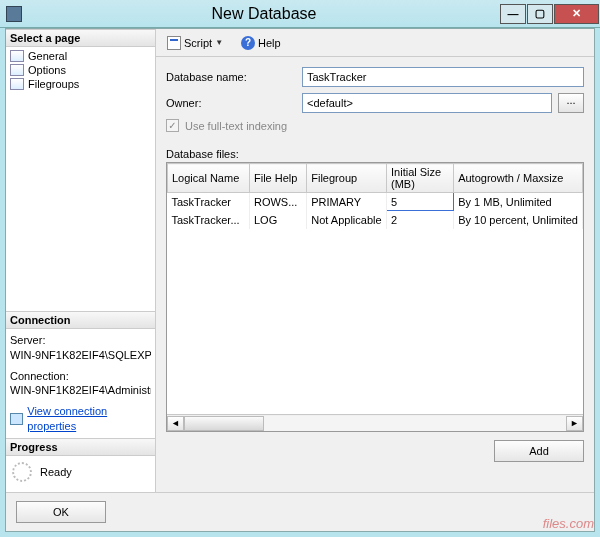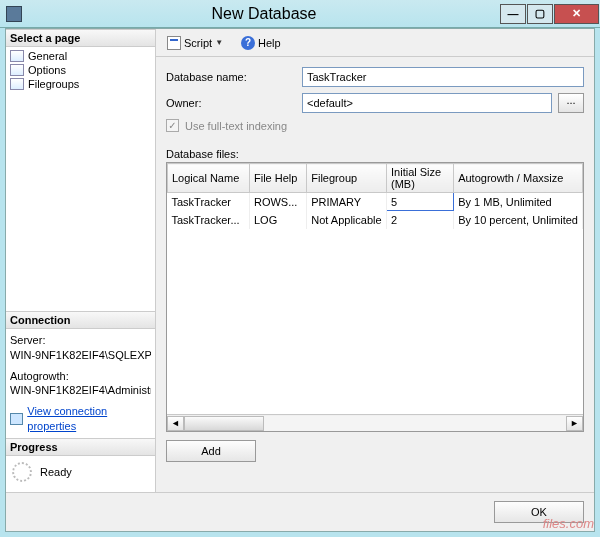--- a/index.html
+++ b/index.html
@@ -49,25 +49,25 @@
 .grid { width:100%; border-collapse:collapse; }
 .grid th { background:linear-gradient(#fdfdfd,#ececec); border:1px solid #c8c8c8; padding:2px 4px; text-align:left; font-weight:normal; }
 .grid td { border-right:1px solid #eee; padding:2px 4px; height:18px; white-space:nowrap; overflow:hidden; }
 .grid td.editcell { border:1px solid #3a6fd8; background:#fff; }
 .grid-space { flex:1; }
 .hscroll { height:17px; border-top:1px solid #c8c8c8; display:flex; align-items:center; background:#f0f0f0; }
 .hs-btn { width:17px;height:15px;border:1px solid #bbb;background:linear-gradient(#fff,#e4e4e4);display:flex;align-items:center;justify-content:center;font-size:9px;cursor:pointer;}
 .hs-track { flex:1; height:15px; position:relative; background:#f4f4f4; }
 .hs-thumb { position:absolute; left:0; top:0; height:100%; width:80px; background:linear-gradient(#fafafa,#d8d8d8); border:1px solid #bbb; }
 
-.addremove { display:flex; justify-content:space-between; gap:8px; padding:8px 10px 4px; }
+.addremove { display:flex; justify-content:flex-end; gap:8px; padding:8px 10px 4px; }
 .btn { width:90px; height:22px; border:1px solid #999; background:linear-gradient(#fdfdfd,#e6e6e6); cursor:pointer; }
 .btn:disabled { color:#9a9a9a; }
 
-.dlg-footer { border-top:1px solid #ccc; padding:8px 10px; display:flex; justify-content:flex-end; gap:23px; background:#f0f0f0; }
+.dlg-footer { border-top:1px solid #ccc; padding:8px 10px; display:flex; justify-content:flex-end; gap:23px; background:#f0f0f0;flex-direction:column; }
 
 .watermark { position:absolute; right:6px; bottom:6px; font-style:italic; color:#d88; font-size:13px; pointer-events:none; }
 </style>
 </head>
 <body>
 
 <div class="titlebar">
   <span class="icon"></span>
   <span class="title">New Database</span>
   <div class="winbtns">
@@ -95,21 +95,21 @@
           <span class="mini-icon i-page"></span>
           <span>Filegroups</span>
         </div>
       </div>
       <div style="flex:1"></div>
       <div class="section-hdr">Connection</div>
       <div class="conn-body">
         <div>Server:</div>
         <div style="white-space:nowrap;overflow:hidden;">WIN-9NF1K82EIF4\SQLEXPRES</div>
         <div style="height:6px"></div>
-        <div>Autogrowth:</div>
+        <div>Connection:</div>
         <div style="white-space:nowrap;overflow:hidden;">WIN-9NF1K82EIF4\Administrator</div>
         <div style="height:6px"></div>
         <div style="display:flex;align-items:center;gap:4px;">
           <span class="mini-icon i-view"></span>
           <span class="link">View connection properties</span>
         </div>
       </div>
       <div class="section-hdr">Progress</div>
       <div class="progress-body">
         <div class="spinner"></div>

